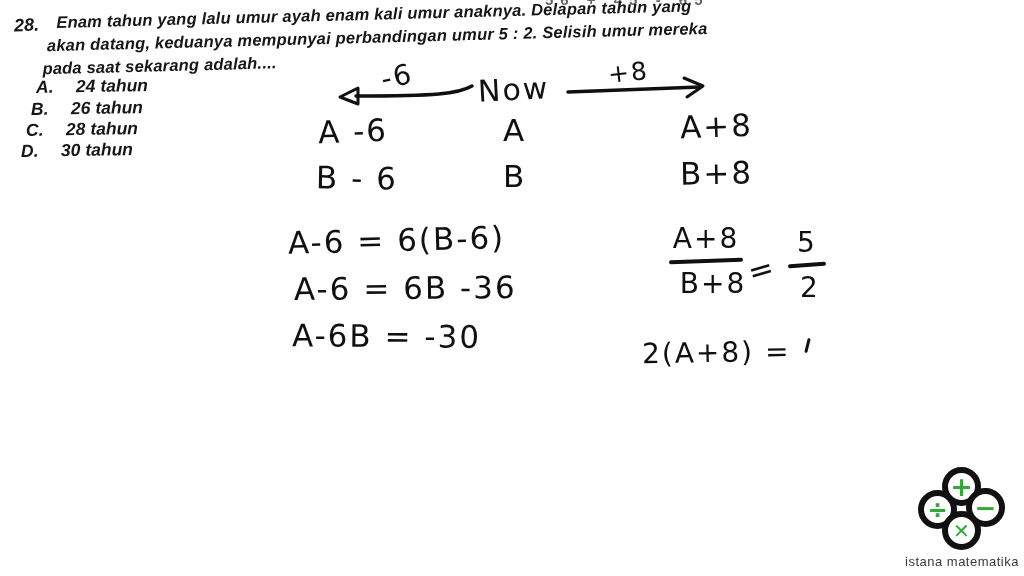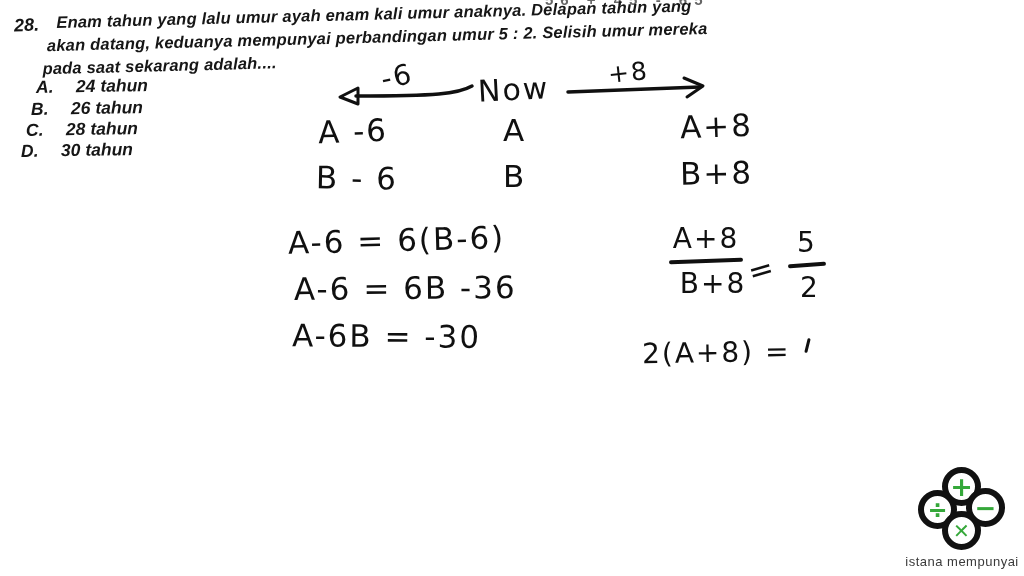--- a/index.html
+++ b/index.html
@@ -109,14 +109,14 @@
     </span>
   <span class="ring" style="left: 16px; top: 28px; border-color: rgb(17, 17, 17);">
       <span style="font-size: 24px; color: rgb(53, 168, 58);">÷</span>
     </span>
   <span class="ring" style="left: 64px; top: 26px; border-color: rgb(17, 17, 17);">
       <span style="font-size: 26px; color: rgb(53, 168, 58);">−</span>
     </span>
   <span class="ring" style="left: 40px; top: 49px; border-color: rgb(17, 17, 17);">
       <span style="font-size: 20px; color: rgb(53, 168, 58);">✕</span>
     </span>
-  <div class="logo-caption">istana mempunyai</div>
+  <div class="logo-caption">istana matematika</div>
 </div>
 
 </body></html>

